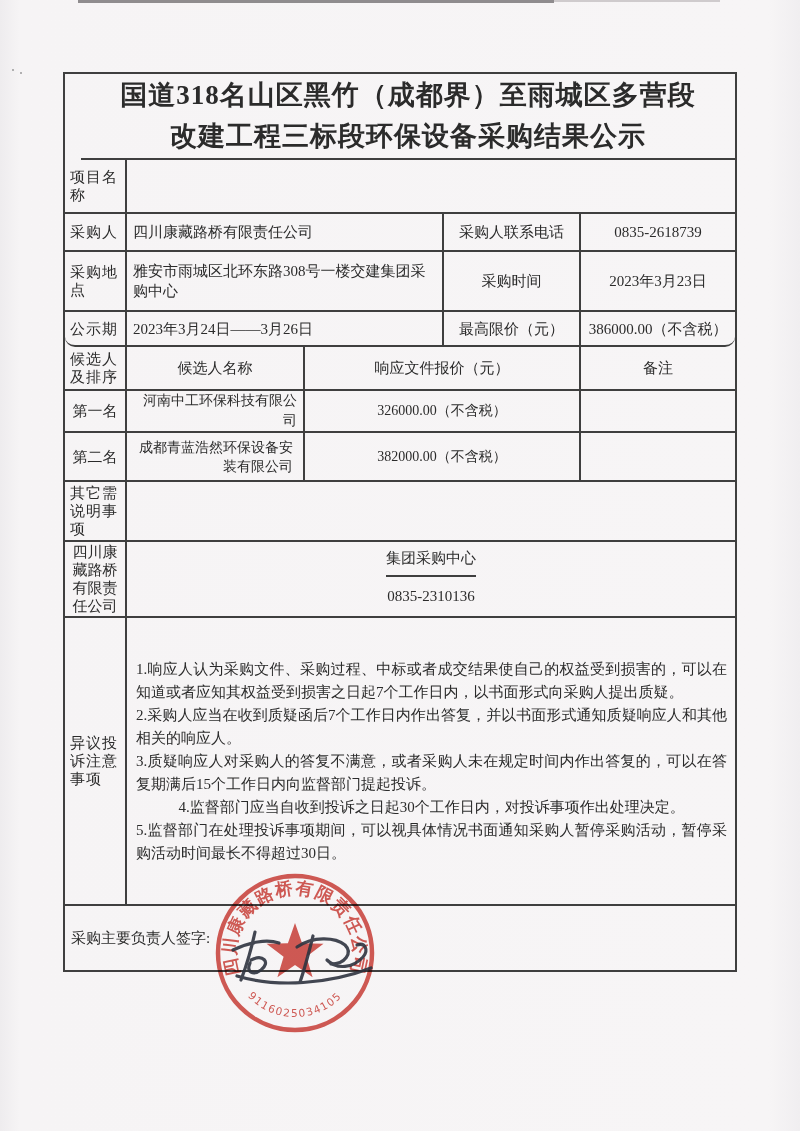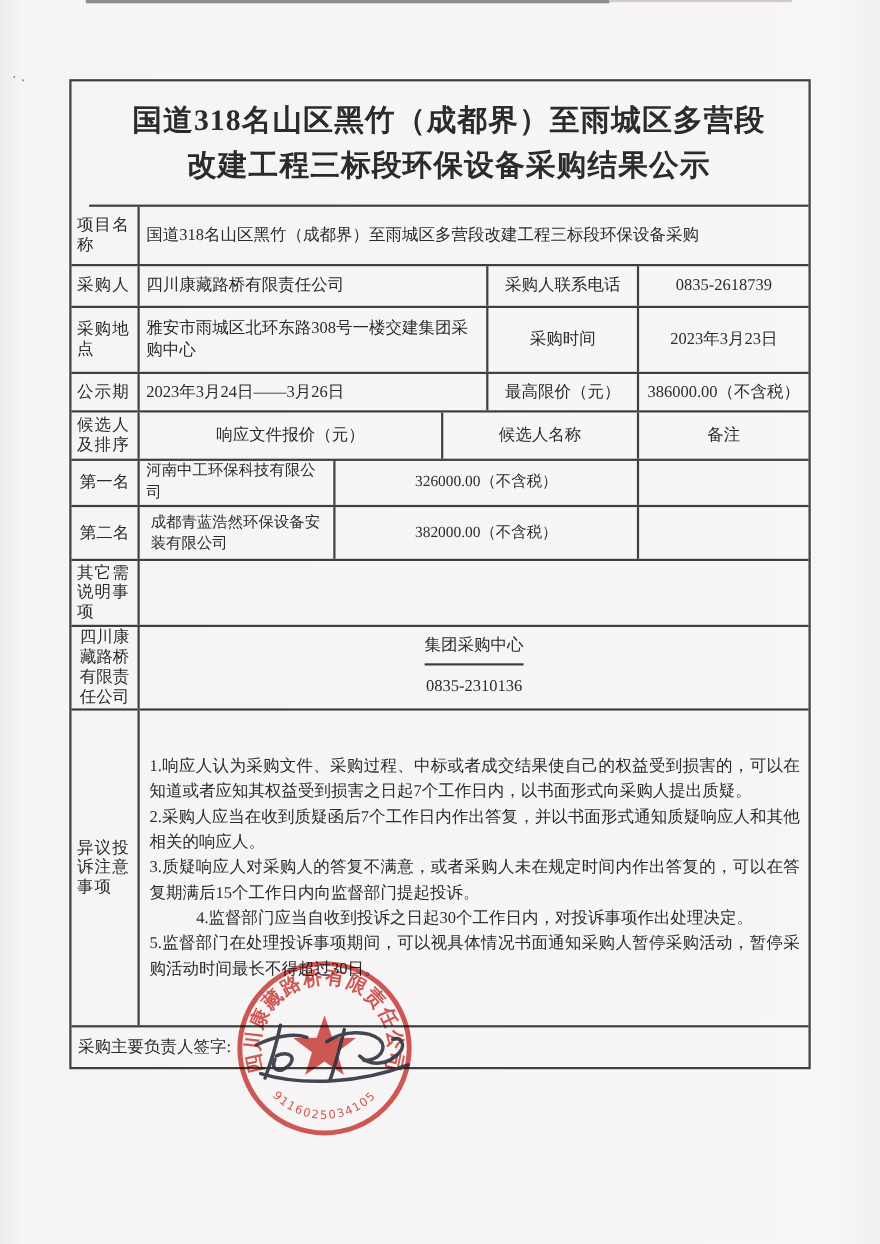--- a/index.html
+++ b/index.html
@@ -22,21 +22,21 @@
   }
   .row{display:flex;border-bottom:2px solid #3f3f3f;box-sizing:border-box;flex:0 0 auto;}
   .row.last{border-bottom:none;}
   .cell{
     border-right:2px solid #3f3f3f;box-sizing:border-box;
     display:flex;align-items:center;
     font-size:15px;line-height:20px;
     padding:2px 6px;overflow:hidden;
   }
   .cell.end{border-right:none;}
-  .cell.center{justify-content:center;text-align:left;}
+  .cell.center{justify-content:center;text-align:right;}
   .cell.label{width:62px;padding:2px 4px 2px 5px;line-height:18px;letter-spacing:1px;}
   .cell.label.center{padding-left:4px;letter-spacing:0;}
   .title-cell{
     display:flex;align-items:center;justify-content:center;text-align:center;
     font-size:27px;font-weight:bold;line-height:41px;letter-spacing:1px;
     padding:0 28px;
   }
   .substack{display:flex;flex-direction:column;width:612px;align-items:center;}
   .subcell{border-bottom:2px solid #3f3f3f;box-sizing:border-box;display:flex;align-items:center;justify-content:center;font-size:15px;}
   .subcell.end{border-bottom:none;}
@@ -52,54 +52,53 @@
 
 <div class="page">
 
   <div class="scan-strip" style="left:78px;top:0;width:476px;height:3px;"></div>
   <div class="scan-strip light" style="left:554px;top:0;width:166px;height:2px;"></div>
   <div class="speck" style="left:12px;top:69px;"></div>
   <div class="speck" style="left:20px;top:72px;"></div>
 
   <div class="tbl">
 
-    <div class="row" style="height:114px;margin-left:16px;">
+    <div class="row" style="height:86px;margin-left:16px;">
       <div class="cell end title-cell" style="flex:1;">国道318名山区黑竹（成都界）至雨城区多营段改建工程三标段环保设备采购结果公示</div>
     </div>
 
     <div class="row" style="height:54px;">
       <div class="cell label">项目名称</div>
-      <div class="cell end" style="flex:1;">国道318名山区黑竹（成都界）至雨城区多营段改建工程三标段环保设备采购</div>
     </div>
 
     <div class="row" style="height:38px;">
       <div class="cell label">采购人</div>
       <div class="cell" style="width:317px;">四川康藏路桥有限责任公司</div>
       <div class="cell center" style="width:137px;">采购人联系电话</div>
       <div class="cell end center" style="flex:1;">0835-2618739</div>
     </div>
 
     <div class="row" style="height:60px;">
       <div class="cell label">采购地点</div>
       <div class="cell" style="width:317px;">雅安市雨城区北环东路308号一楼交建集团采购中心</div>
       <div class="cell center" style="width:137px;">采购时间</div>
       <div class="cell end center" style="flex:1;">2023年3月23日</div>
     </div>
 
-    <div class="row" style="height:35px;">
+    <div class="row" style="height:35px;border-radius:10px;">
       <div class="cell label">公示期</div>
       <div class="cell" style="width:317px;">2023年3月24日——3月26日</div>
       <div class="cell center" style="width:137px;padding:2px 2px;">最高限价（元）</div>
       <div class="cell end center" style="flex:1;padding:2px 2px;">386000.00（不含税）</div>
     </div>
 
     <div class="row" style="height:44px;">
       <div class="cell label">候选人及排序</div>
+      <div class="cell center" style="width:178px;">候选人名称</div>
       <div class="cell center" style="width:276px;">响应文件报价（元）</div>
-      <div class="cell center" style="width:178px;">候选人名称</div>
       <div class="cell end center" style="flex:1;">备注</div>
     </div>
 
     <div class="row" style="height:42px;">
       <div class="cell label center">第一名</div>
       <div class="cell center" style="width:178px;font-size:14px;">河南中工环保科技有限公司</div>
       <div class="cell center" style="width:276px;font-size:14px;">326000.00（不含税）</div>
       <div class="cell end center" style="flex:1;"></div>
     </div>
 

